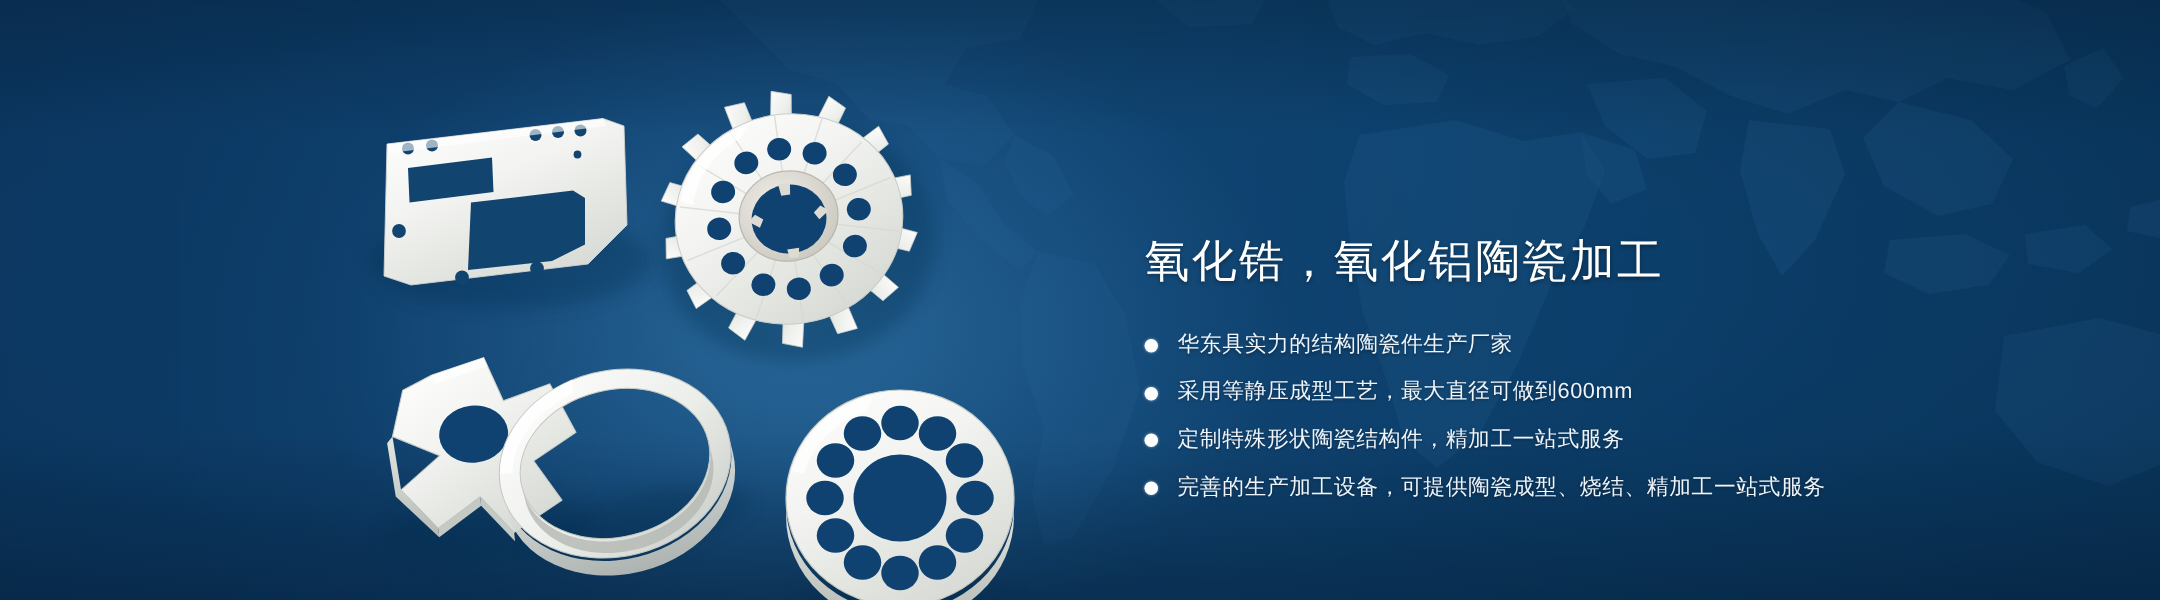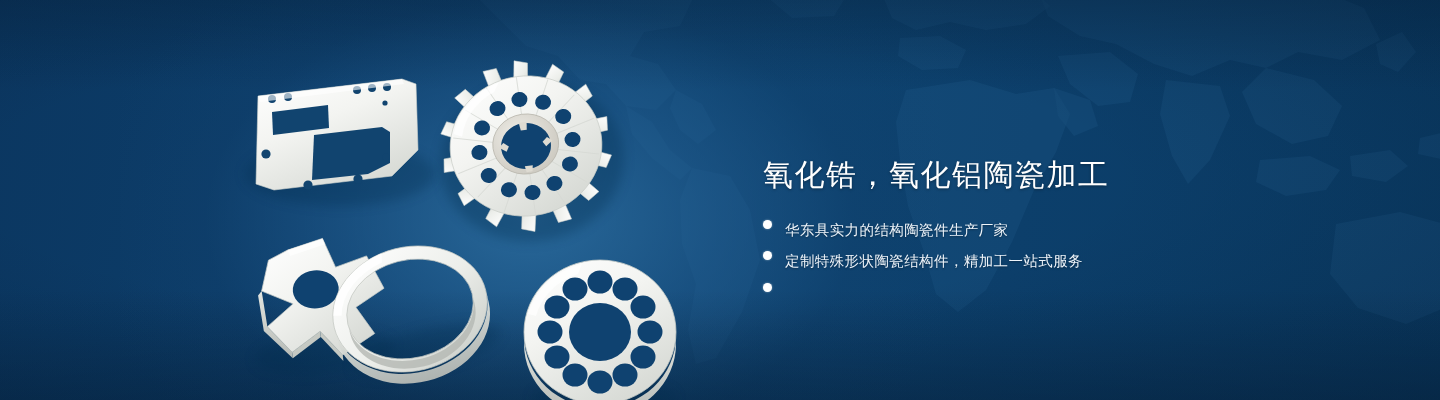--- a/index.html
+++ b/index.html
@@ -81,20 +81,21 @@
     letter-spacing: 1.5px;
     line-height: 1.25;
     margin: 0 0 26px 0;
     font-weight: 400;
     text-shadow: 0 1px 3px rgba(0,0,0,.35);
     white-space: nowrap;
   }
   .bullets { list-style: none; margin: 0; padding: 0; }
   .bullet {
     display: flex;
+    align-items: center;
     margin-bottom: 10px;
     white-space: nowrap;
   }
   .bullet:last-child { margin-bottom: 0; }
   .dot {
     width: 9px; height: 9px;
     border-radius: 50%;
     background: #ffffff;
     margin-right: 13px;
     flex: 0 0 auto;
@@ -336,21 +337,26 @@
   <div class="copy">
     <h1 class="headline">氧化锆，氧化铝陶瓷加工</h1>
 
     <ul class="bullets">
       <li class="bullet">
         <span class="dot"></span>
         <span class="bullet-text">华东具实力的结构陶瓷件生产厂家</span>
       </li>
       <li class="bullet">
         <span class="dot"></span>
+        <span class="bullet-text">采用等静压成型工艺，最大直径可做到600mm</span>
+      </li>
+      <li class="bullet">
+        <span class="dot"></span>
         <span class="bullet-text">定制特殊形状陶瓷结构件，精加工一站式服务</span>
       </li>
       <li class="bullet">
         <span class="dot"></span>
+        <span class="bullet-text">完善的生产加工设备，可提供陶瓷成型、烧结、精加工一站式服务</span>
       </li>
     </ul>
   </div>
 
 </div>
 
 </body></html>

